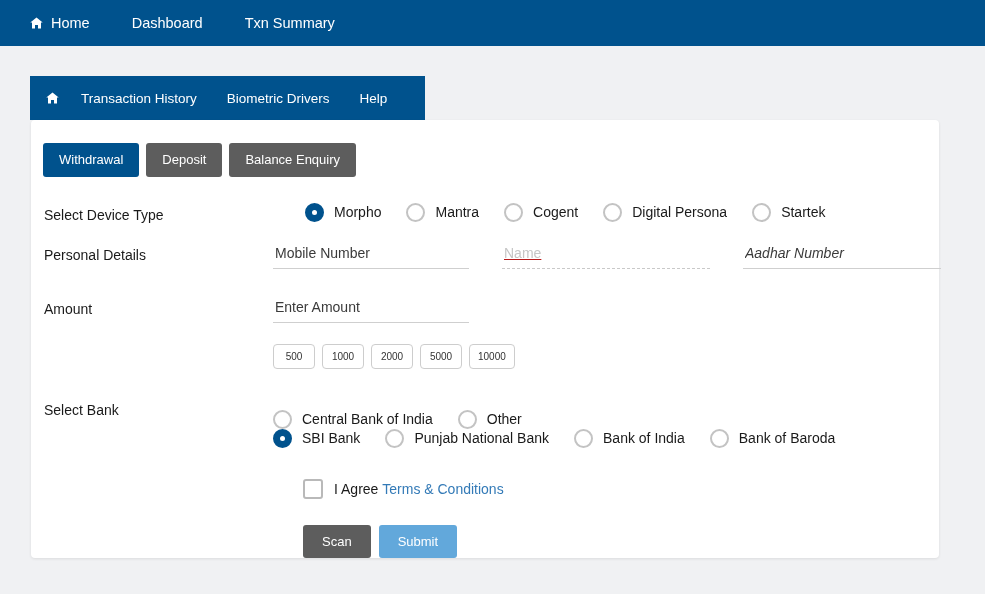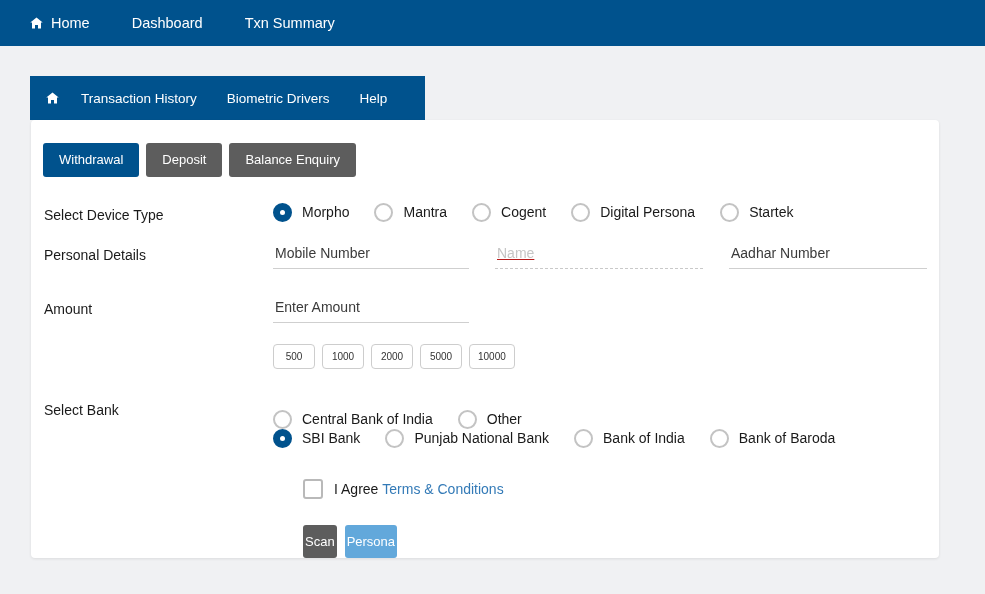--- a/index.html
+++ b/index.html
@@ -96,21 +96,21 @@
   }
   .row-label {
     width: 229px;
     flex: 0 0 229px;
     font-size: 14px;
     color: #1a1a1a;
     padding-top: 4px;
   }
   .row-field { flex: 1; }
 
-  .row-device { margin-top: 26px; }
+  .row-device { margin-top: 26px; gap: 32px; }
   .row-personal { margin-top: 20px; }
   .row-amount { margin-top: 28px; }
   .row-bank { margin-top: 29px; }
 
   
   .radio-group { display: flex; align-items: center; flex-wrap: wrap; }
   .radio-opt {
     display: flex;
     align-items: center;
     margin-right: 25px;
@@ -135,42 +135,42 @@
     position: absolute;
     top: 50%; left: 50%;
     width: 5px; height: 5px;
     margin: -2.5px 0 0 -2.5px;
     border-radius: 50%;
     background: #ffffff;
   }
   .radio-label { font-size: 14px; color: #1a1a1a; }
 
   
-  .inputs-line { display: flex; }
+  .inputs-line { display: flex; gap: 7px; }
   .uinput {
     border: none;
     border-bottom: 1px solid #cfcfcf;
     background: transparent;
     font-size: 14px;
     font-family: "Liberation Sans", sans-serif;
     color: #3a3a3a;
     padding: 2px 0 7px 2px;
     outline: none;
     width: 196px;
   }
   .uinput::placeholder { color: #3a3a3a; opacity: 1; }
   .uinput.disabled {
     border-bottom: 1px dashed #c9c9c9;
     color: #b91c1c;
     text-decoration: underline;
   }
   .uinput.disabled::placeholder { color: #c6c6c6; }
   .gap-mobile { margin-right: 26px; }
   .gap-name { margin-right: 26px; width: 208px; }
-  .w-aadhar { width: 198px; }
+  .w-aadhar { width: 198px; font-style: italic; }
 
   .amount-input { width: 196px; }
 
   
   .chips { display: flex; gap: 7px; margin-top: 21px; }
   .chip {
     border: 1px solid #cdcdcd;
     background: #ffffff;
     border-radius: 4px;
     font-size: 10px;
@@ -207,21 +207,21 @@
     display: flex;
     gap: 8px;
     padding-left: 272px;
     margin-top: 26px;
   }
   .btn {
     border: none;
     color: #ffffff;
     font-size: 13px;
     font-family: "Liberation Sans", sans-serif;
-    padding: 9px 2px;
+    padding: 9px 19px;
     border-radius: 3px;
     cursor: pointer;
   }
   .btn-scan { background: #5d5d5d; }
   .btn-submit { background: #62a8db; }
 </style>
 </head>
 <body>
 
 <div class="topnav">
@@ -359,16 +359,16 @@
 
   <div class="agree-row">
     <span class="checkbox"></span>
     <span class="agree-text">I Agree</span>
     <span class="agree-text">&nbsp;</span>
     <span class="agree-text tc-link">Terms &amp; Conditions</span>
   </div>
 
   <div class="actions">
     <button class="btn btn-scan">Scan</button>
-    <button class="btn btn-submit">Persona</button>
+    <button class="btn btn-submit">Submit</button>
   </div>
 
 </div>
 
 </body></html>

